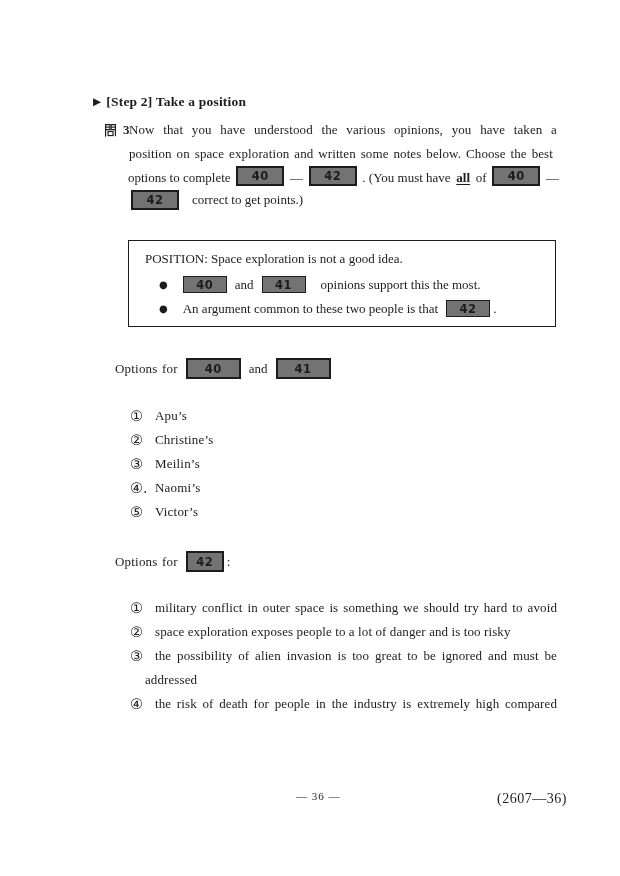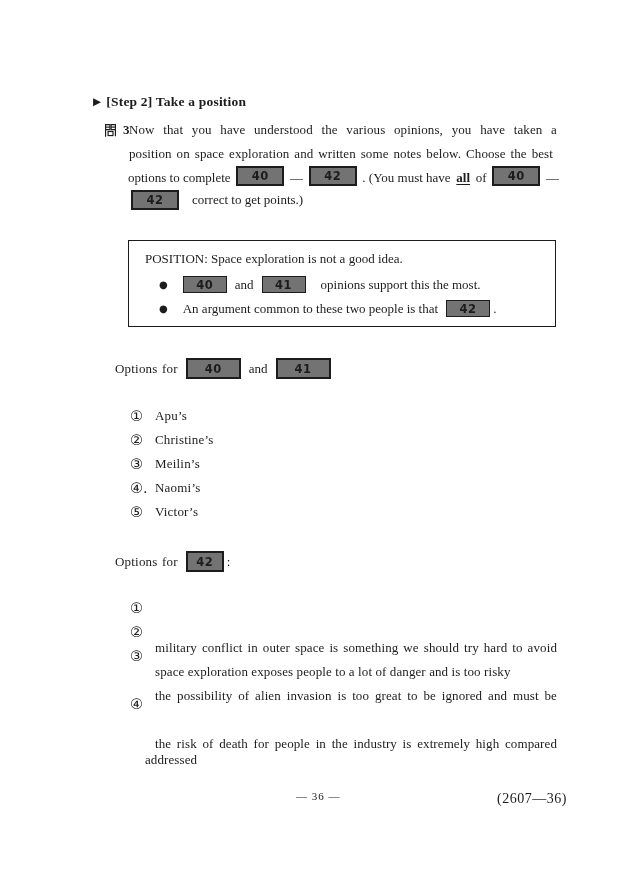--- a/index.html
+++ b/index.html
@@ -52,21 +52,21 @@
   .opt-label .txt { letter-spacing:.2px; word-spacing:1px; }
 
   
   .li1 { left:130px; display:flex; align-items:center; height:18px; white-space:nowrap; }
   .mk { font-family:"DejaVu Sans",sans-serif; font-size:14.5px; display:inline-block; width:25px; }
   .li1 .itext { letter-spacing:.2px; }
 
   
   .li2 { left:130px; width:427px; }
   .mk2 { position:absolute; left:0; top:0; font-family:"DejaVu Sans",sans-serif; font-size:14.5px; line-height:24px; }
-  .t2line { margin-left:15px; text-indent:10px; line-height:24px; letter-spacing:.1px;margin-top:40px; }
+  .t2line { margin-left:15px; text-indent:10px; line-height:24px; letter-spacing:.1px; }
   .t2line.cont { text-indent:0; }
   .just { width:412px; text-align:justify; text-align-last:justify; }
 
   
   .footer-page { left:296px; top:790px; font-size:11px; letter-spacing:1px; }
   .footer-code { left:497px; top:791px; font-size:14px; letter-spacing:.5px; }
 
   svg.kanji { display:block; }
 </style>
 </head>

